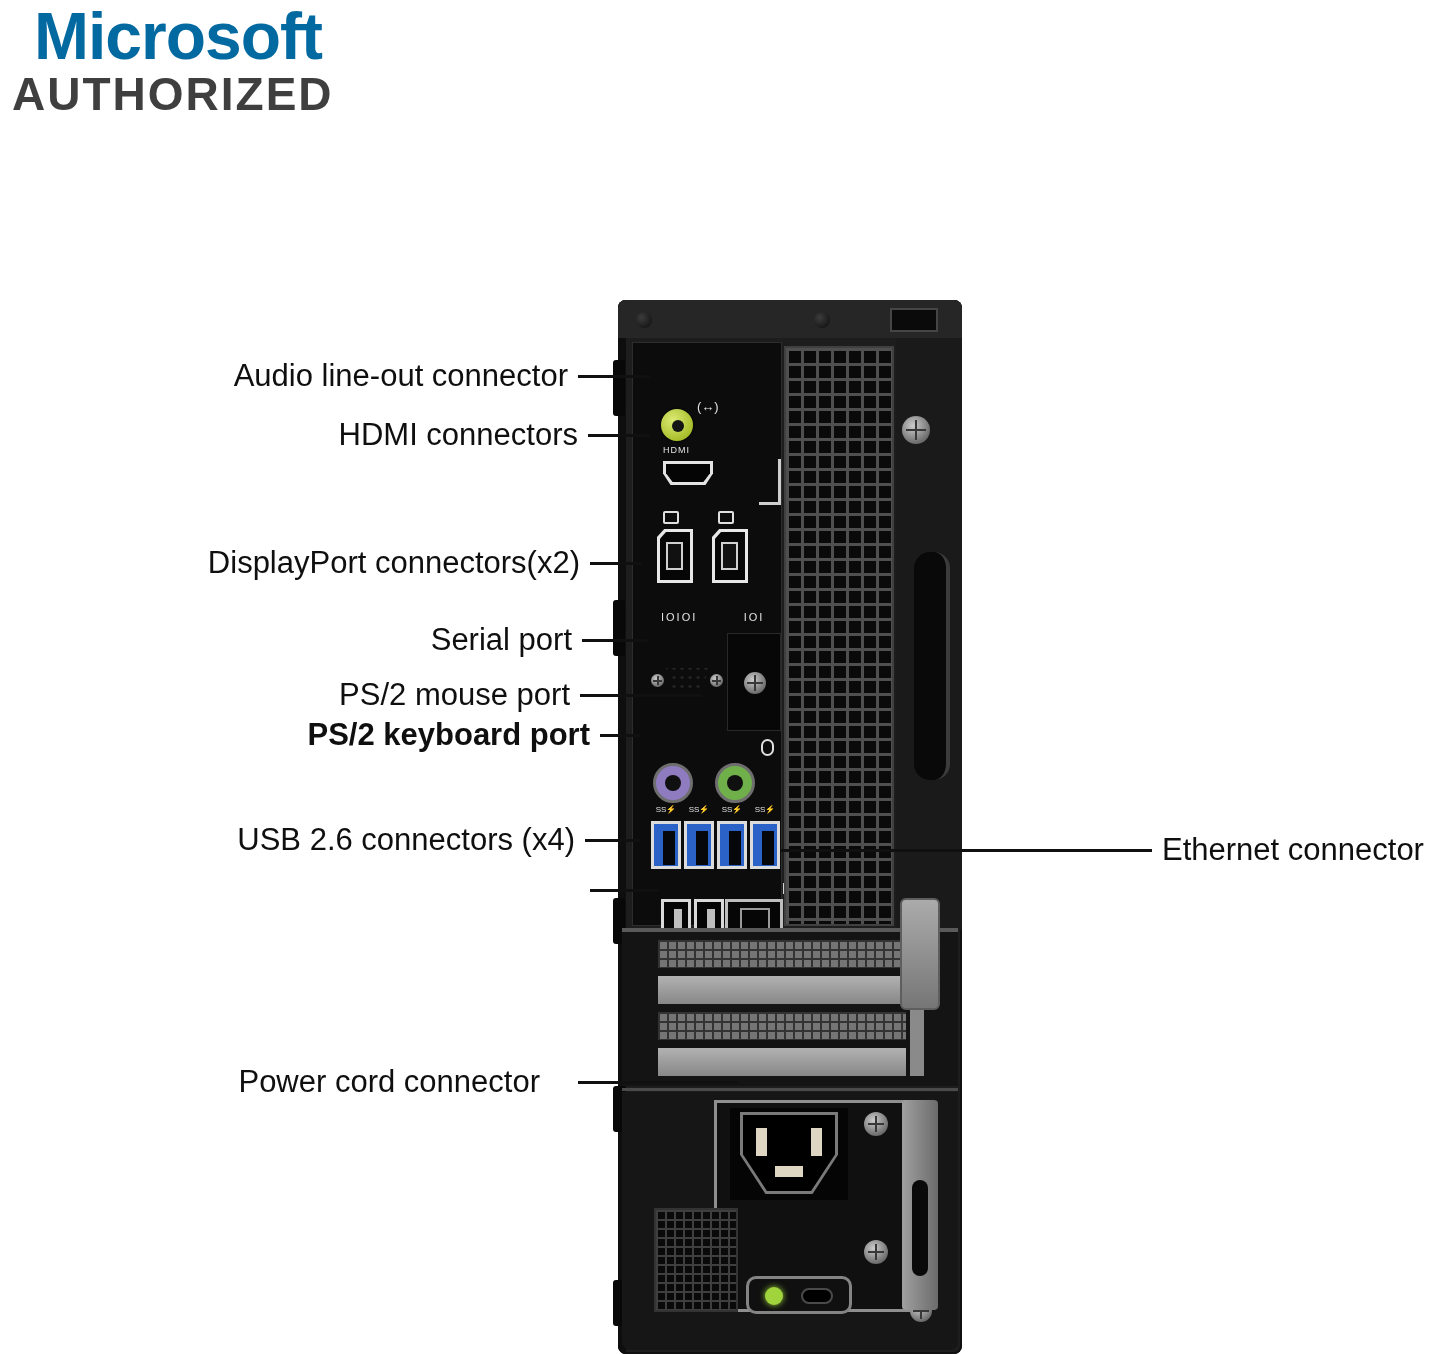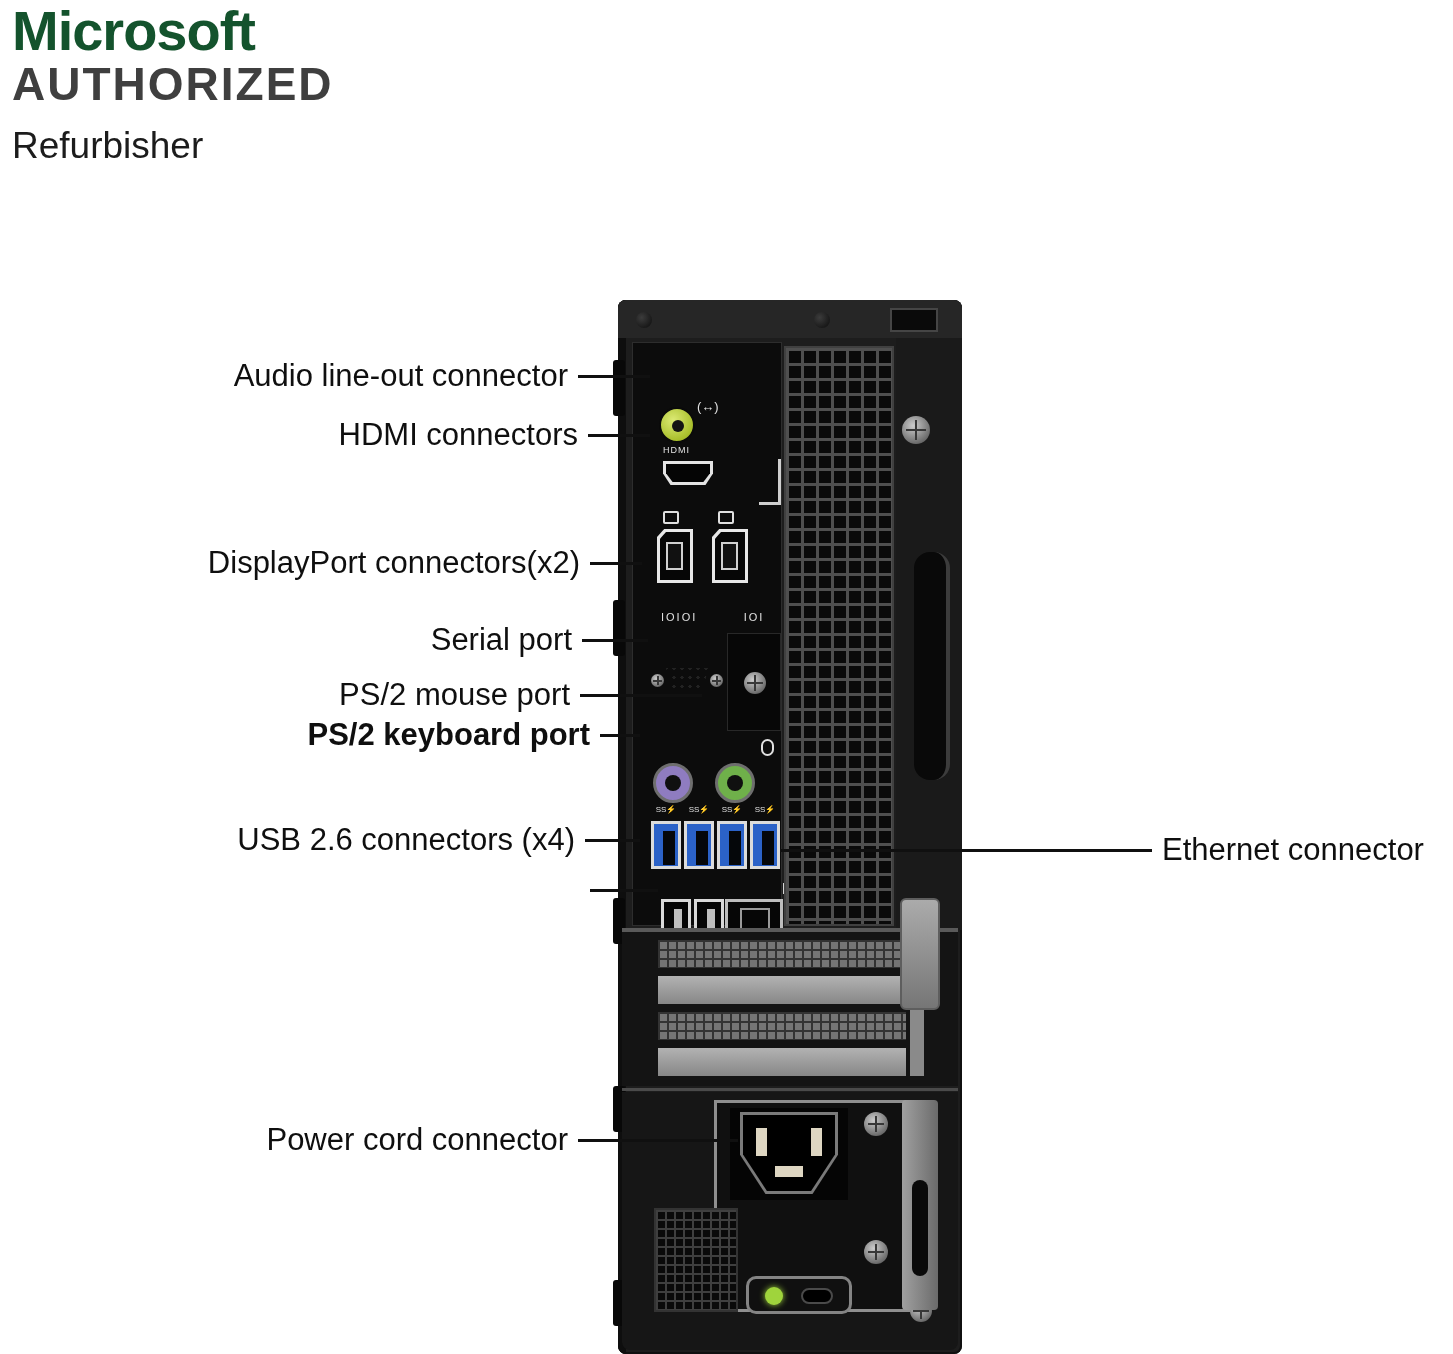--- a/index.html
+++ b/index.html
@@ -4,39 +4,39 @@
 <style>
   * { margin:0; padding:0; box-sizing:border-box; }
   html,body { width:1453px; height:1354px; }
   body {
     position:relative; background:#ffffff; overflow:hidden;
     font-family:"Liberation Sans", sans-serif; color:#111;
   }
 
   
   .logo { position:absolute; left:12px; top:2px; }
-  .logo-ms  { font-size:56px; font-weight:bold; color:#14532d; letter-spacing:-1px; line-height:1.05; }
+  .logo-ms  { font-size:66px; font-weight:bold; color:#0369a1; letter-spacing:-1px; line-height:1.05;margin-left:22px; }
   .logo-auth{ font-size:46px; font-weight:bold; color:#3f3f3f; letter-spacing:2px; line-height:1.1; margin-top:-2px; }
   .logo-ref { font-size:37px; font-weight:400; color:#1c1c1c; margin-top:16px; }
 
   
   .callout { position:absolute; display:flex; align-items:center; font-size:31px; color:#0f0f0f; white-space:nowrap; z-index:30; }
   .callout .line { height:3px; background:#101010; flex:0 0 auto; }
   .callout.left  .line { margin-left:10px; }
   .callout.rightside .line { margin-right:10px; }
 
   .c-audio    { right:803px; top:358px; }
   .c-hdmi     { right:803px; top:417px; }
   .c-dp       { right:811px; top:545px; }
   .c-serial   { right:805px; top:622px; }
   .c-mouse    { right:751px; top:677px; }
   .c-keyboard { right:813px; top:717px;font-weight:bold; }
   .c-usb3     { right:813px; top:822px; }
   .c-usb2     { right:795px; top:889px; }
-  .c-power    { right:715px; top:1122px; }
+  .c-power    { right:715px; top:1064px;gap:28px; }
   .c-ethernet { left:780px;  top:832px; }
 
   
   .tower { position:absolute; left:618px; top:300px; width:344px; height:1054px;
            background:#1d1d1d; border-radius:8px; z-index:1;
            box-shadow: inset 0 0 0 2px #101010; }
   .tower * { position:absolute; }
 
   .left-edge { left:0; top:0; width:8px; height:1054px; background:#0e0e0e; border-radius:8px 0 0 8px; }
   .notch { left:-5px; width:12px; background:#080808; border-radius:3px; }
@@ -147,21 +147,20 @@
   .led-chip { bottom:4px; width:10px; height:7px; }
   .led-g { left:5px;  background:#8bd13a; }
   .led-a { right:5px; background:#e6c23c; }
 </style>
 </head>
 <body>
 
 <div class="logo">
   <div class="logo-ms">Microsoft</div>
   <div class="logo-auth">AUTHORIZED</div>
-  <div class="logo-ref">Refurbisher</div>
 </div>
 
 <div class="callout left c-audio">
   <span>Audio line-out connector</span>
   <span class="line" style="width:72px"></span>
 </div>
 <div class="callout left c-hdmi">
   <span>HDMI connectors</span>
   <span class="line" style="width:62px"></span>
 </div>

